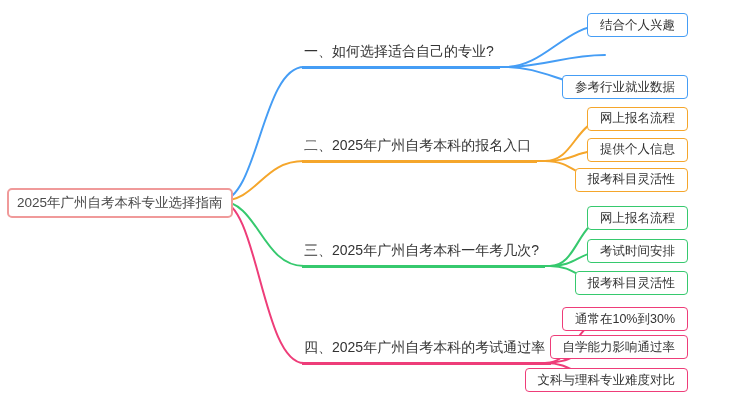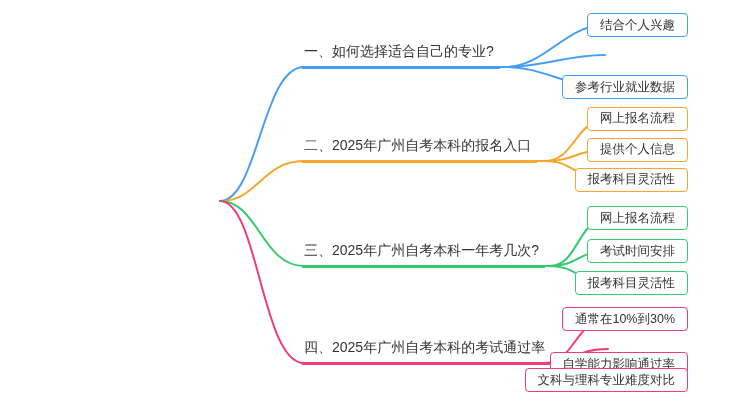--- a/index.html
+++ b/index.html
@@ -101,34 +101,35 @@
     <path class="b2" d="M420,266 H550 C578,266 578,218 608,218"></path>
     <path class="b2" d="M420,266 H550 C578,266 578,251 608,251"></path>
     <path class="b2" d="M420,266 H550 C578,266 578,283 608,283"></path>
 
     <path class="b3" d="M420,363 H545 C575,363 575,319 608,319"></path>
     <path class="b3" d="M420,363 H545 C575,363 575,349 608,349"></path>
     <path class="b3" d="M420,363 H545 C575,363 575,380 608,380"></path>
   </svg>
 
 
+  <div class="root-node">2025年广州自考本科专业选择指南</div>
 
   <div class="branch-label b0" style="left:302px;top:43px;">一、如何选择适合自己的专业?</div>
   <div class="branch-label b1" style="left:302px;top:137px;">二、2025年广州自考本科的报名入口</div>
   <div class="branch-label b2" style="left:302px;top:242px;">三、2025年广州自考本科一年考几次?</div>
   <div class="branch-label b3" style="left:302px;top:339px;">四、2025年广州自考本科的考试通过率</div>
 
   <div class="leaf b0" style="top:13px;">结合个人兴趣</div>
   <div class="leaf b0" style="top:75px;">参考行业就业数据</div>
 
   <div class="leaf b1" style="top:107px;">网上报名流程</div>
   <div class="leaf b1" style="top:138px;">提供个人信息</div>
   <div class="leaf b1" style="top:168px;">报考科目灵活性</div>
 
   <div class="leaf b2" style="top:206px;">网上报名流程</div>
   <div class="leaf b2" style="top:239px;">考试时间安排</div>
   <div class="leaf b2" style="top:271px;">报考科目灵活性</div>
 
   <div class="leaf b3" style="top:307px;">通常在10%到30%</div>
-  <div class="leaf b3" style="top:352px;margin-left:18px;">自学能力影响通过率</div>
+  <div class="leaf b3" style="top:335px;margin-left:18px;">自学能力影响通过率</div>
   <div class="leaf b3" style="top:368px;text-align:center;">文科与理科专业难度对比</div>
 
 </div>
 
 </body></html>

